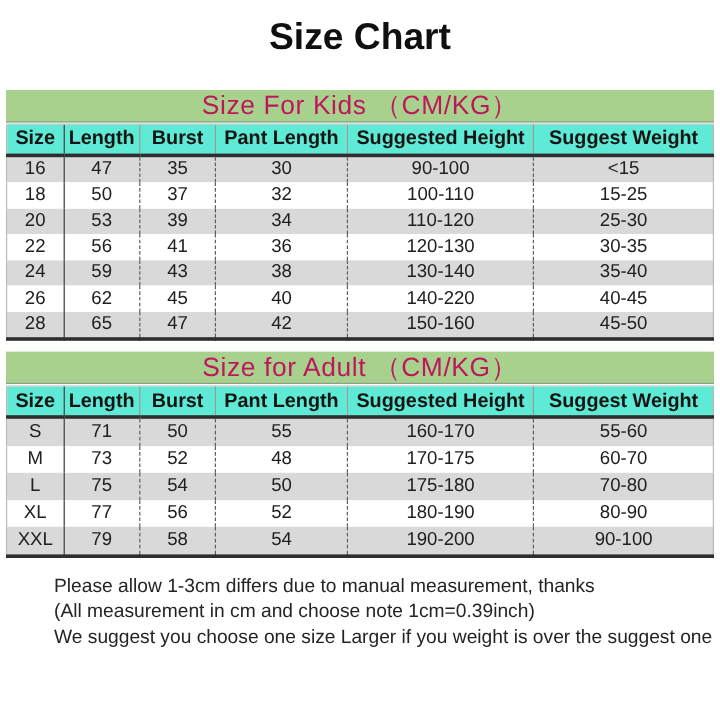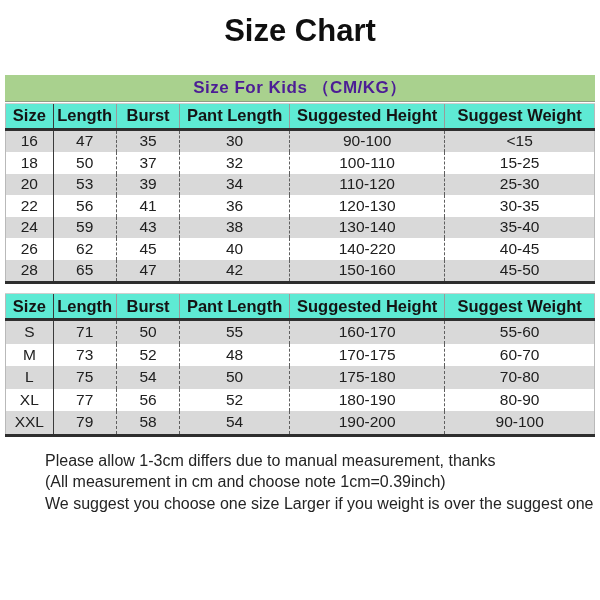--- a/index.html
+++ b/index.html
@@ -22,23 +22,23 @@
   }
   .section {
     margin: 0 5px;
   }
   .section.kids { margin-top: 26px; }
   .section.adult { margin-top: 9px; }
   .section-bar {
     background: var(--green, #a9d18e);
     border-bottom: 1px solid #8f9e85;
     text-align: center;
-    font-weight: 700;
-    font-size: 17px;
-    color: #4c1d95;
+    font-weight: 400;
+    font-size: 22px;
+    color: #be185d;
     height: 26px;
     line-height: 26px;
     letter-spacing: 0.5px;
   }
   table {
     width: 100%;
     border-collapse: collapse;
     table-layout: fixed;
     margin-top: 1px;
     border-left: 1px solid #b9b9b9;
@@ -163,20 +163,21 @@
           <td>47</td>
           <td>42</td>
           <td>150-160</td>
           <td>45-50</td>
         </tr>
       </tbody>
     </table>
 </div>
 
 <div class="section adult">
+  <div class="section-bar">Size for Adult （CM/KG）</div>
   <table class="size-table">
     <colgroup>
       <col class="c1">
         <col class="c2">
         <col class="c3">
       <col class="c4">
         <col class="c5">
         <col class="c6">
     </colgroup>
   <thead>

